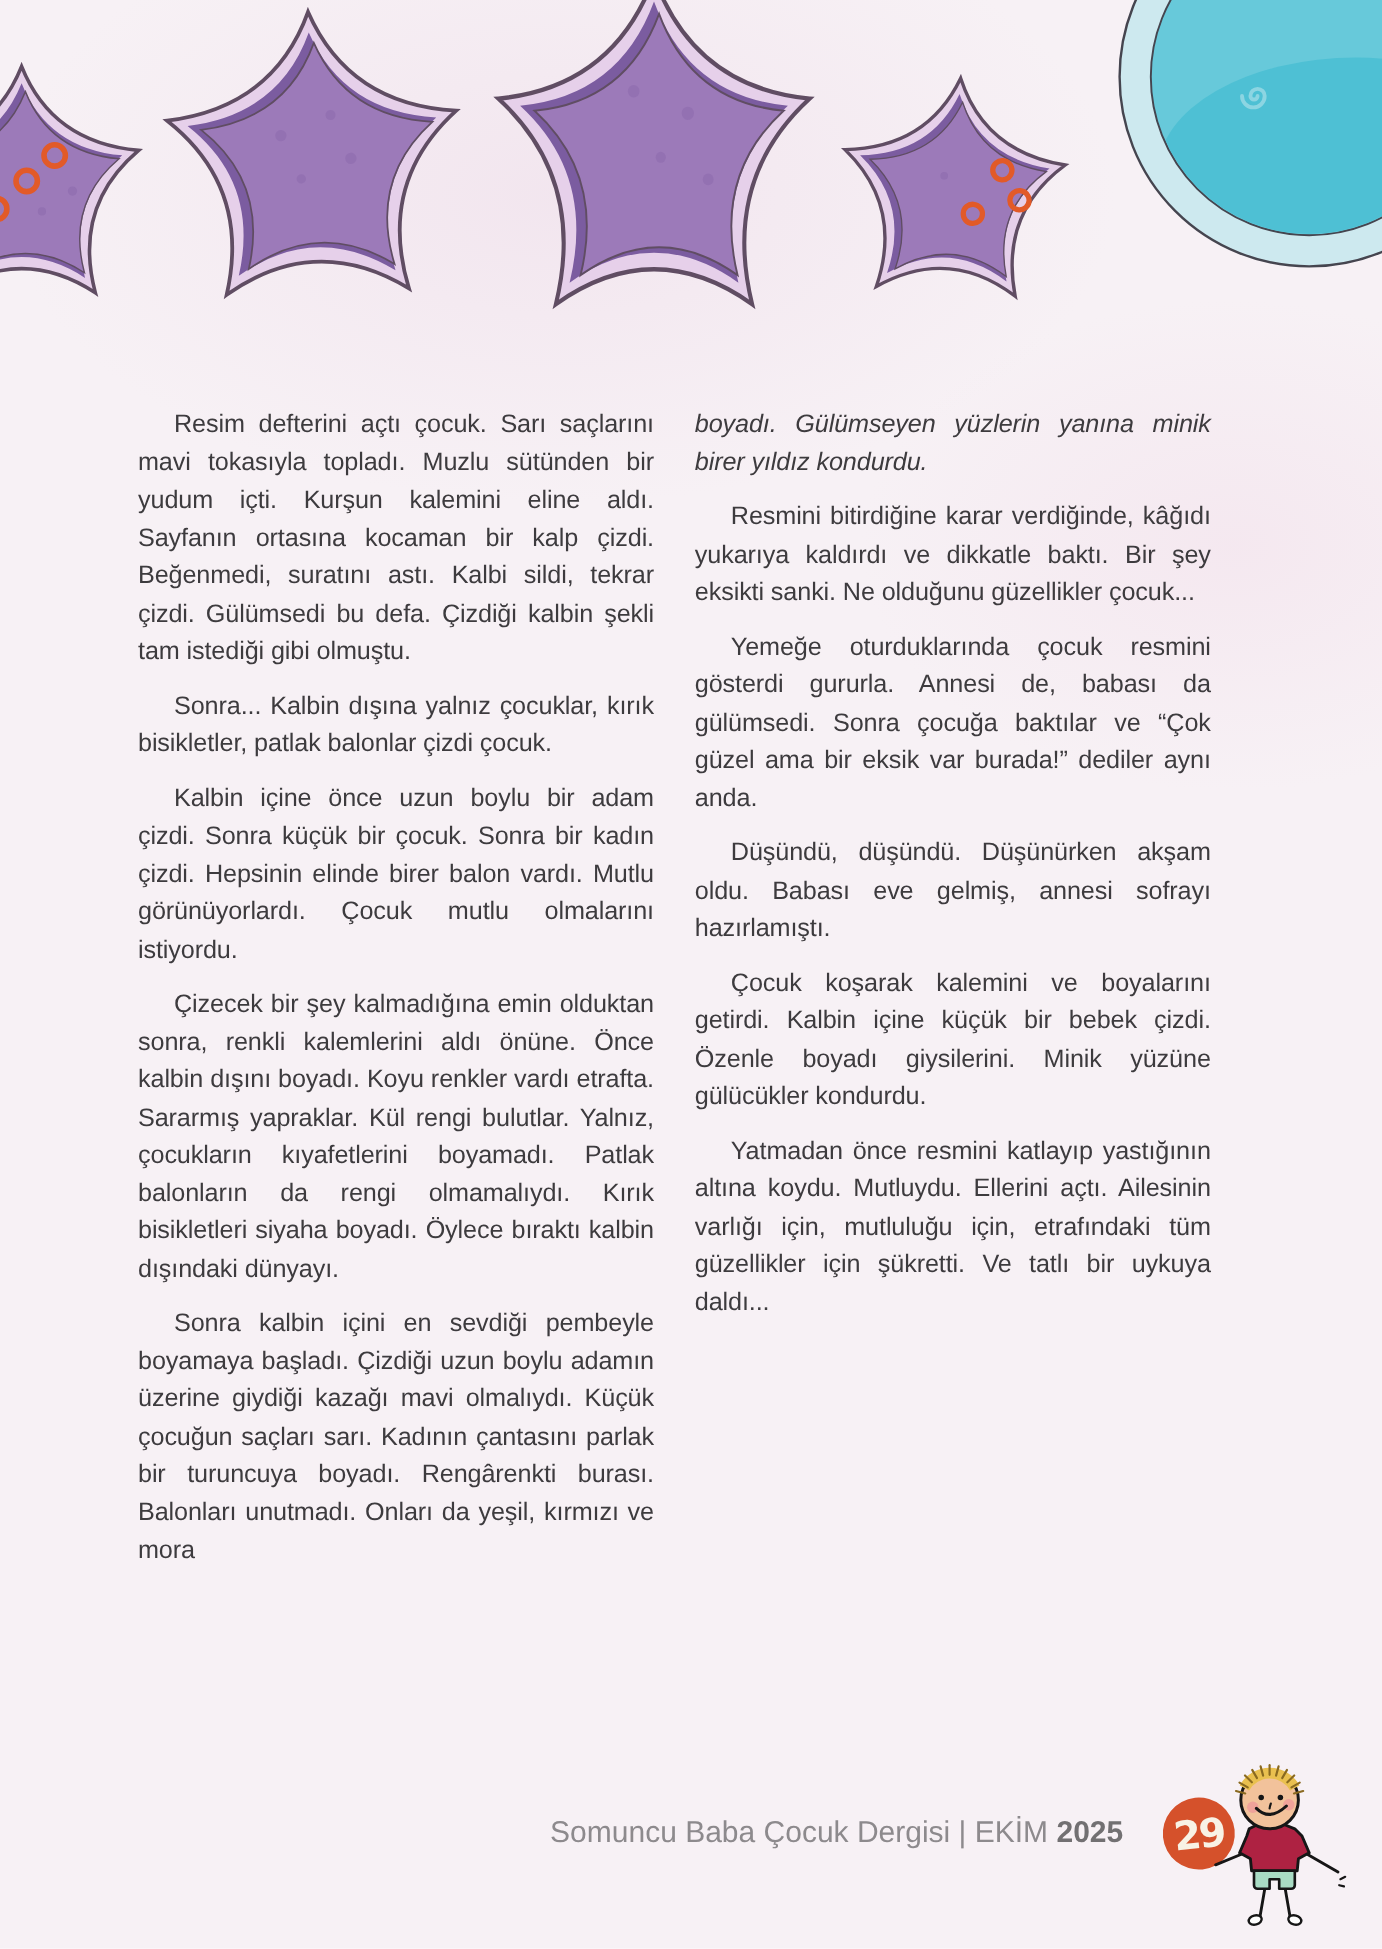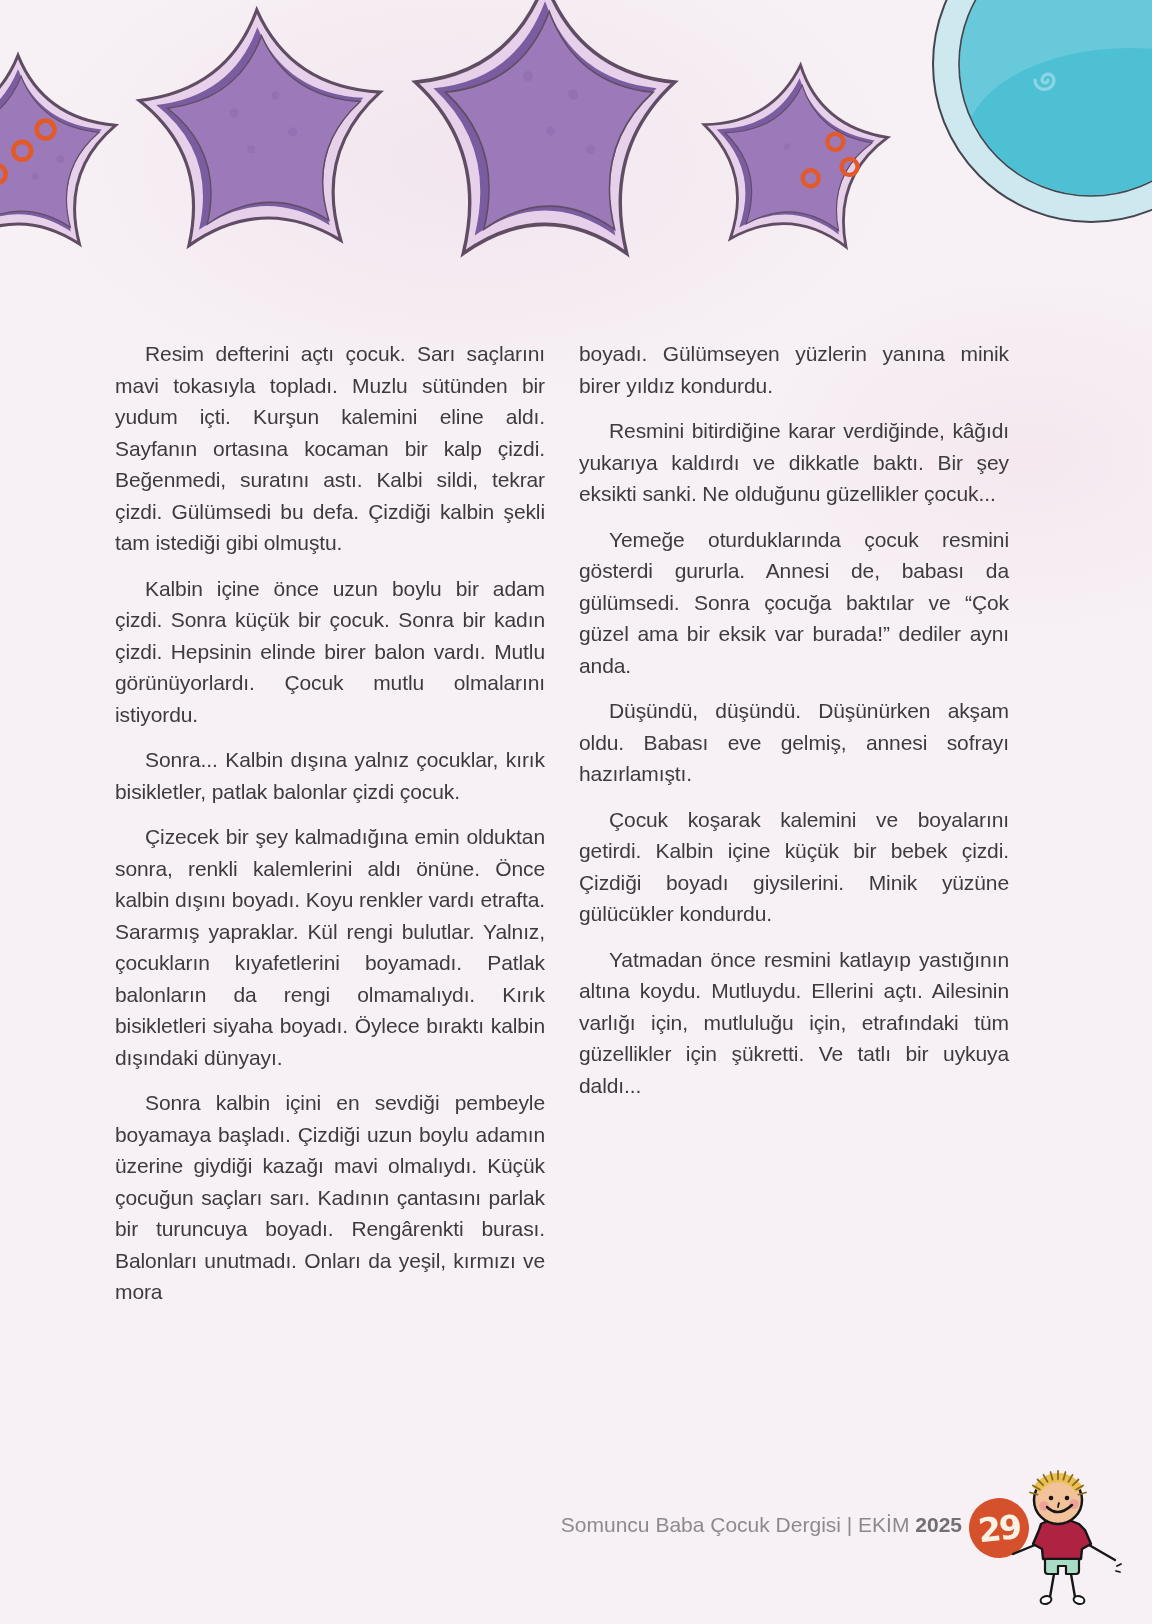--- a/index.html
+++ b/index.html
@@ -12,23 +12,23 @@
     font-family:"Liberation Sans", sans-serif;
     padding-left:16px;
   }
   .deco { position:absolute; }
   .story { position:absolute; left:115px; top:338px; width:894px; display:flex; gap:34px; }
   .col { width:430px; }
   .para {
     margin:0 0 14px 0; font-size:21px; line-height:31.5px; text-align:justify;
     text-indent:30px; color:var(--text); letter-spacing:-0.1px;
   }
-  .para.no-indent { text-indent:0; }
+  .para.no-indent { text-indent:0;font-style:italic; }
   .footer-credit {
-    position:absolute; top:1513px; right:206px; font-size:21px;
+    position:absolute; top:1513px; right:232px; font-size:25px;
     color:var(--footer_text); white-space:nowrap;
   }
   .footer-credit b { color:#727072; }
   .badge {
     position:absolute; left:969px; top:1498px; width:60px; height:60px;
     border-radius:50%; background:var(--badge_bg);
     display:flex; align-items:center; justify-content:center;
     transform:rotate(-6deg);
   }
   .badge span {
@@ -98,31 +98,31 @@
         <path d="M2.2,0 a2.2,2.2 0 1,1 -4.4,0 a4.4,4.4 0 1,1 8.8,0 a7,7 0 1,1 -14,0" transform="translate(120,182) scale(1.35)"></path>
         <path d="M2.2,0 a2.2,2.2 0 1,1 -4.4,0 a4.4,4.4 0 1,1 8.8,0 a7,7 0 1,1 -14,0" transform="translate(242,200) scale(0.9)"></path>
         <path d="M2.2,0 a2.2,2.2 0 1,1 -4.4,0 a4.4,4.4 0 1,1 8.8,0 a7,7 0 1,1 -14,0" transform="translate(304,122) scale(1.2)"></path>
       </g>
     </g>
   </svg>
 
   <main class="story">
     <div class="col">
         <p class="para">Resim defterini açtı çocuk. Sarı saçlarını mavi tokasıyla topladı. Muzlu sütünden bir yudum içti. Kurşun kalemini eline aldı. Sayfanın ortasına kocaman bir kalp çizdi. Beğenmedi, suratını astı. Kalbi sildi, tekrar çizdi. Gülümsedi bu defa. Çizdiği kalbin şekli tam istediği gibi olmuştu.</p>
+        <p class="para">Sonra... Kalbin dışına yalnız çocuklar, kırık bisikletler, patlak balonlar çizdi çocuk.</p>
         <p class="para">Kalbin içine önce uzun boylu bir adam çizdi. Sonra küçük bir çocuk. Sonra bir kadın çizdi. Hepsinin elinde birer balon vardı. Mutlu görünüyorlardı. Çocuk mutlu olmalarını istiyordu.</p>
-        <p class="para">Sonra... Kalbin dışına yalnız çocuklar, kırık bisikletler, patlak balonlar çizdi çocuk.</p>
         <p class="para">Çizecek bir şey kalmadığına emin olduktan sonra, renkli kalemlerini aldı önüne. Önce kalbin dışını boyadı. Koyu renkler vardı etrafta. Sararmış yapraklar. Kül rengi bulutlar. Yalnız, çocukların kıyafetlerini boyamadı. Patlak balonların da rengi olmamalıydı. Kırık bisikletleri siyaha boyadı. Öylece bıraktı kalbin dışındaki dünyayı.</p>
         <p class="para">Sonra kalbin içini en sevdiği pembeyle boyamaya başladı. Çizdiği uzun boylu adamın üzerine giydiği kazağı mavi olmalıydı. Küçük çocuğun saçları sarı. Kadının çantasını parlak bir turuncuya boyadı. Rengârenkti burası. Balonları unutmadı. Onları da yeşil, kırmızı ve mora</p>
       </div>
     <div class="col">
         <p class="para no-indent">boyadı. Gülümseyen yüzlerin yanına minik birer yıldız kondurdu.</p>
         <p class="para">Resmini bitirdiğine karar verdiğinde, kâğıdı yukarıya kaldırdı ve dikkatle baktı. Bir şey eksikti sanki. Ne olduğunu güzellikler çocuk...</p>
         <p class="para">Yemeğe oturduklarında çocuk resmini gösterdi gururla. Annesi de, babası da gülümsedi. Sonra çocuğa baktılar ve “Çok güzel ama bir eksik var burada!” dediler aynı anda.</p>
         <p class="para">Düşündü, düşündü. Düşünürken akşam oldu. Babası eve gelmiş, annesi sofrayı hazırlamıştı.</p>
-        <p class="para">Çocuk koşarak kalemini ve boyalarını getirdi. Kalbin içine küçük bir bebek çizdi. Çizdiği boyadı giysilerini. Minik yüzüne gülücükler kondurdu.</p>
+        <p class="para">Çocuk koşarak kalemini ve boyalarını getirdi. Kalbin içine küçük bir bebek çizdi. Özenle boyadı giysilerini. Minik yüzüne gülücükler kondurdu.</p>
         <p class="para">Yatmadan önce resmini katlayıp yastığının altına koydu. Mutluydu. Ellerini açtı. Ailesinin varlığı için, mutluluğu için, etrafındaki tüm güzellikler için şükretti. Ve tatlı bir uykuya daldı...</p>
       </div>
   </main>
 
   <div class="footer-credit">
     <span>Somuncu Baba Çocuk Dergisi | EKİM</span>
     <b>2025</b>
   </div>
 
   <div class="badge">

